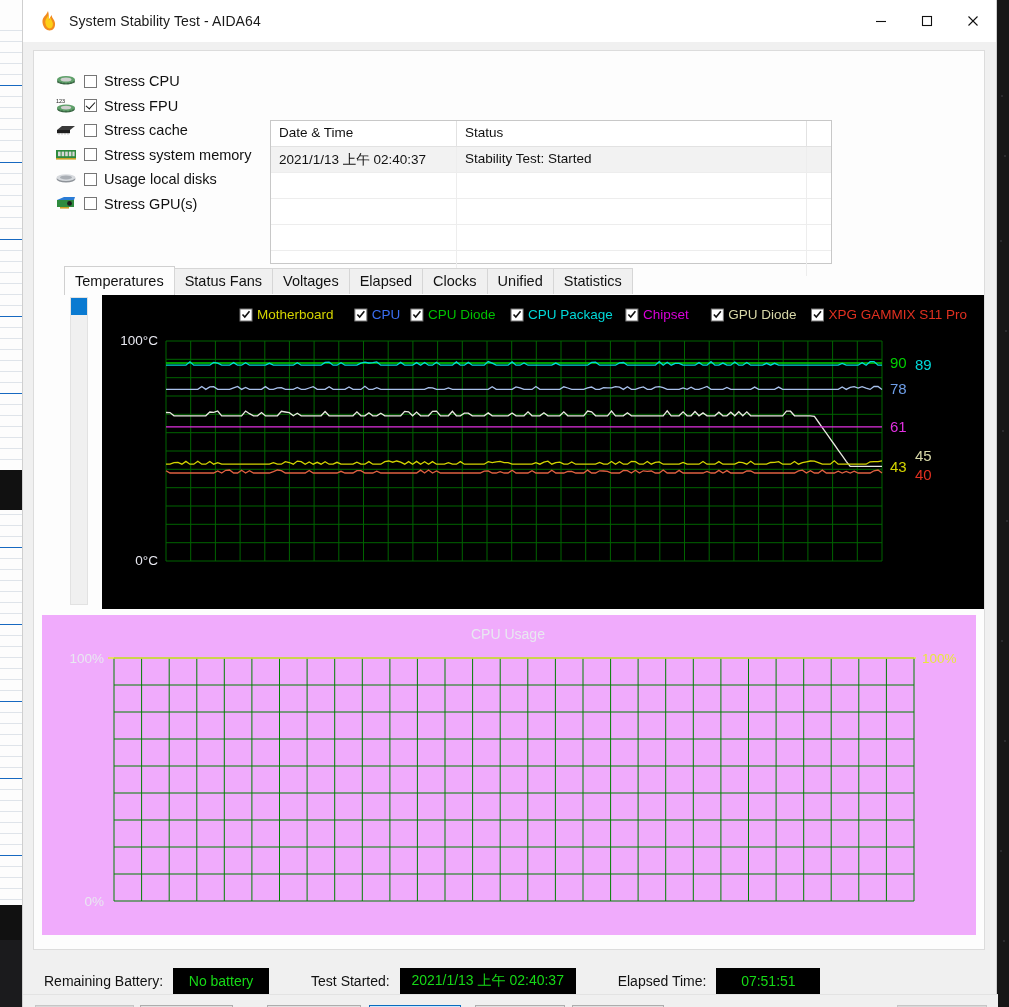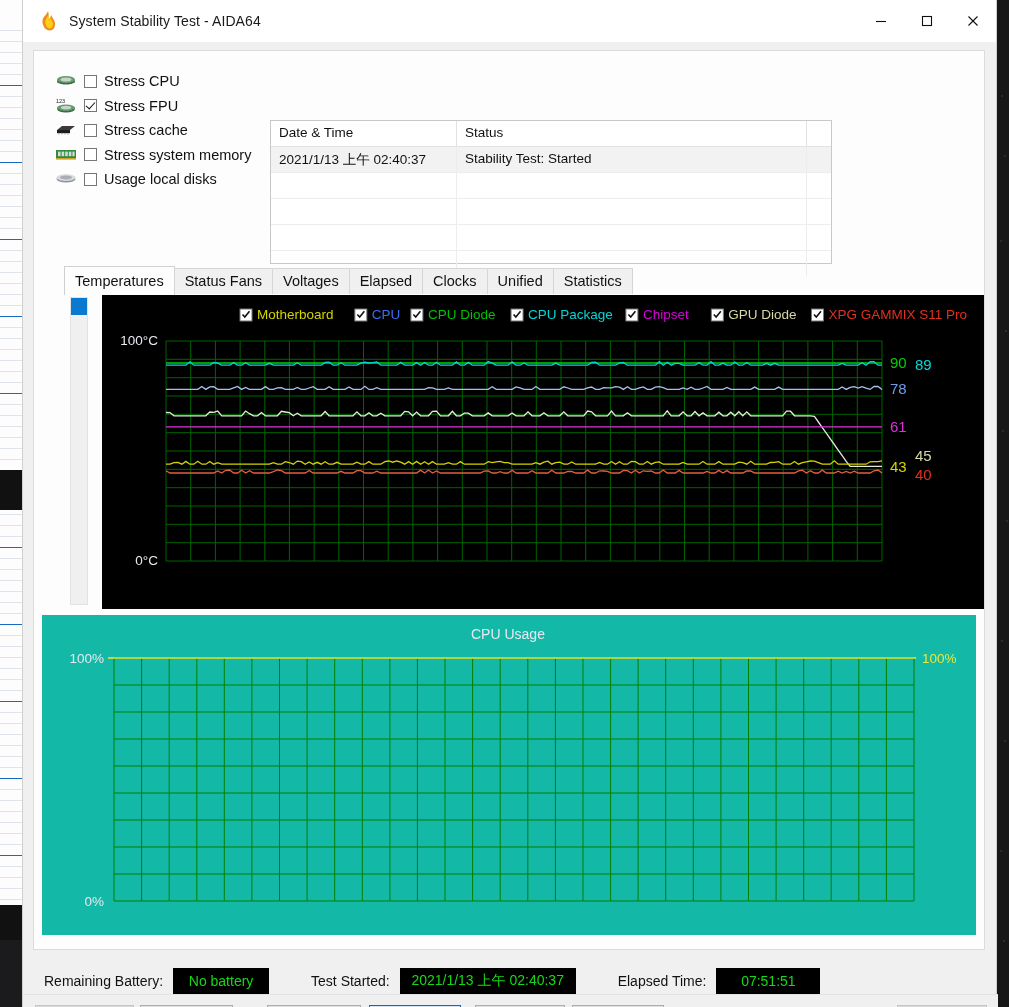--- a/index.html
+++ b/index.html
@@ -102,21 +102,21 @@
     position:absolute;left:6px;top:2px;width:18px;height:308px;
     background:#f0f0f0;border:1px solid #e2e2e2;box-sizing:border-box;
   }
   #temp-scroll-thumb{position:absolute;left:0;top:0;width:16px;height:17px;background:#0a7ad1;}
   #temp-canvas-wrap{
     position:absolute;left:38px;top:0;width:882px;height:314px;background:#000;
   }
 
   
   #usage-block{
-    position:absolute;left:8px;top:564px;width:934px;height:320px;background:#14b8a6;
+    position:absolute;left:8px;top:564px;width:934px;height:320px;background:#f0abfc;
   }
 
   
   #status-row{
     position:absolute;left:10px;top:912px;width:952px;height:36px;
     display:flex;align-items:center;font-size:14px;color:#111;
   }
   .sfield{
     background:#000;color:#16d916;font-size:14px;
     display:flex;align-items:center;justify-content:center;
@@ -362,20 +362,32 @@
             <svg width="24" height="16" viewBox="0 0 24 16">
               <ellipse cx="12" cy="9" rx="9.5" ry="3.4" fill="#8e9399"></ellipse>
               <ellipse cx="12" cy="7.6" rx="9.5" ry="3.4" fill="#d7dade"></ellipse>
               <ellipse cx="12" cy="7.4" rx="6" ry="2" fill="#a9aeb4"></ellipse>
             </svg>
           </span>
           <span class="cbox"></span>
           <span class="slabel">Usage local disks</span>
         </div>
 
+        <div class="stress-row">
+          <span class="sicon">
+            <svg width="24" height="17" viewBox="0 0 24 17">
+              <rect x="3" y="5" width="17" height="7" fill="#2e8b3f"></rect>
+              <path d="M3 5 L10 2 L21 2 L20 5 Z" fill="#2a7cd6"></path>
+              <rect x="6" y="12" width="9" height="1.6" fill="#c9a227"></rect>
+              <circle cx="15.5" cy="8.4" r="2.4" fill="#1d1d1d"></circle>
+            </svg>
+          </span>
+          <span class="cbox"></span>
+          <span class="slabel">Stress GPU(s)</span>
+        </div>
       </div>
 
       <div id="log-table">
         <div id="log-header">
           <div class="lh c1">Date &amp; Time</div>
           <div class="lh c2">Status</div>
           <div class="lh c3"></div>
         </div>
         <div class="lrow sel">
           <div class="lc c1">2021/1/13 上午 02:40:37</div>

